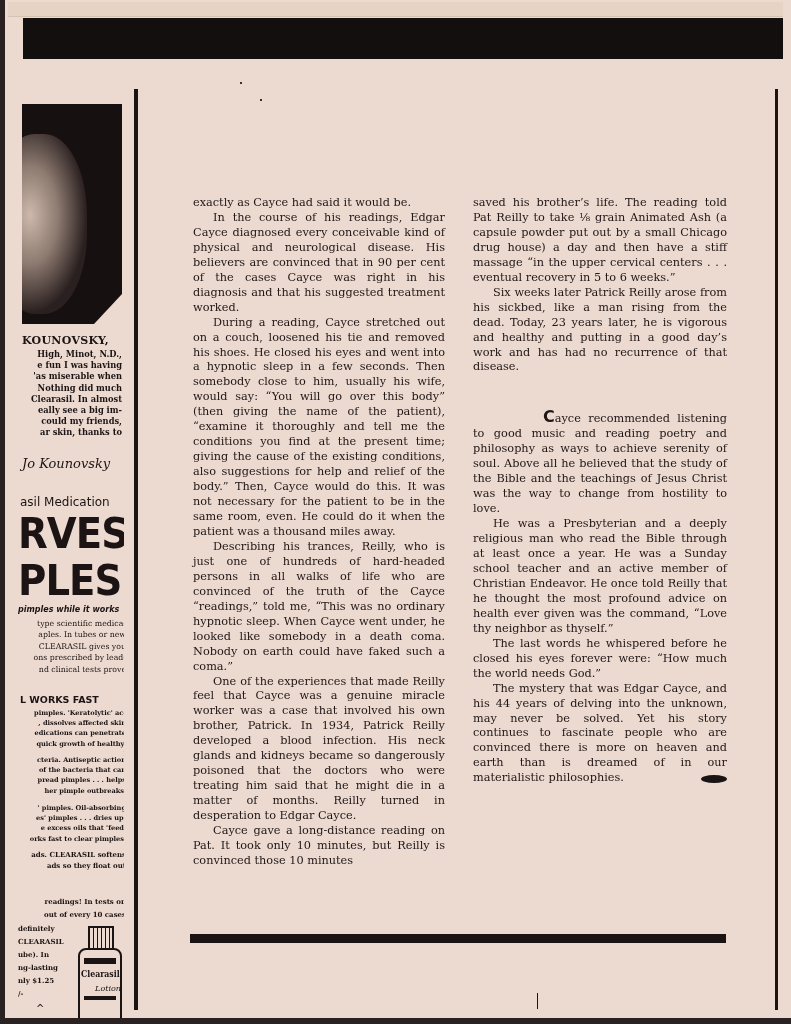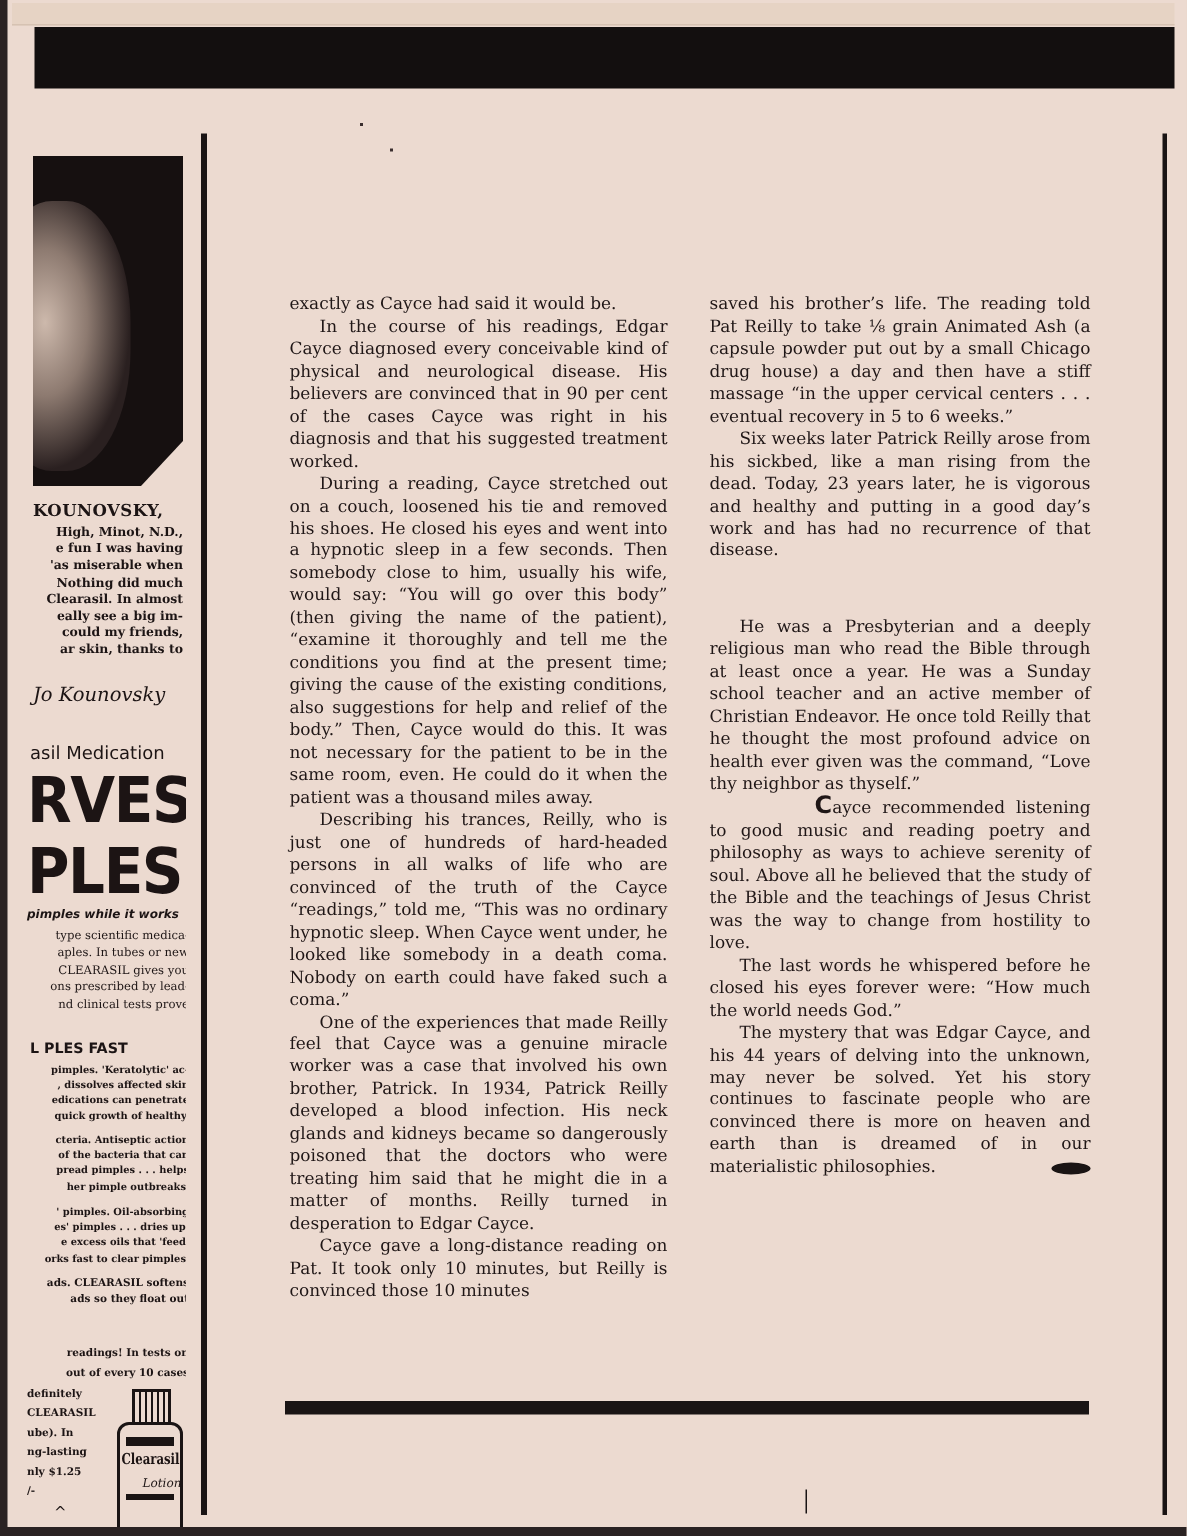--- a/index.html
+++ b/index.html
@@ -98,21 +98,21 @@
     <div class="ad-sig">Jo Kounovsky</div>
     <div class="ad-sub">asil Medication</div>
     <div class="ad-big1">RVES'</div>
     <div class="ad-big2">PLES</div>
     <div class="ad-tagline">pimples while it works</div>
     <div class="ad-body1">type scientific medica-
 aples. In tubes or new
 CLEARASIL gives you
 ons prescribed by lead-
 nd clinical tests prove</div>
-    <div class="ad-works">L PLES FAST</div>
+    <div class="ad-works">L WORKS FAST</div>
     <div class="ad-body2">pimples. 'Keratolytic' ac-
 , dissolves affected skin
 edications can penetrate
 quick growth of healthy.
 !</div>
     <div class="ad-body3">cteria. Antiseptic action
  of the bacteria that can
 pread pimples . . . helps
 her pimple outbreaks'</div>
     <div class="ad-body4">' pimples. Oil-absorbing
@@ -147,22 +147,22 @@
     <p>During a reading, Cayce stretched out on a couch, loosened his tie and removed his shoes. He closed his eyes and went into a hypnotic sleep in a few seconds. Then somebody close to him, usually his wife, would say: “You will go over this body” (then giving the name of the patient), “examine it thoroughly and tell me the conditions you find at the present time; giving the cause of the existing conditions, also suggestions for help and relief of the body.” Then, Cayce would do this. It was not necessary for the patient to be in the same room, even. He could do it when the patient was a thousand miles away.</p>
     <p>Describing his trances, Reilly, who is just one of hundreds of hard-headed persons in all walks of life who are convinced of the truth of the Cayce “readings,” told me, “This was no ordinary hypnotic sleep. When Cayce went under, he looked like somebody in a death coma. Nobody on earth could have faked such a coma.”</p>
     <p>One of the experiences that made Reilly feel that Cayce was a genuine miracle worker was a case that involved his own brother, Patrick. In 1934, Patrick Reilly developed a blood infection. His neck glands and kidneys became so dangerously poisoned that the doctors who were treating him said that he might die in a matter of months. Reilly turned in desperation to Edgar Cayce.</p>
     <p>Cayce gave a long-distance reading on Pat. It took only 10 minutes, but Reilly is convinced those 10 minutes</p>
   </div>
 
   <div class="col col-2">
     <p class="noindent">saved his brother’s life. The reading told Pat Reilly to take ⅛ grain Animated Ash (a capsule powder put out by a small Chicago drug house) a day and then have a stiff massage “in the upper cervical centers . . . eventual recovery in 5 to 6 weeks.”</p>
     <p>Six weeks later Patrick Reilly arose from his sickbed, like a man rising from the dead. Today, 23 years later, he is vigorous and healthy and putting in a good day’s work and has had no recurrence of that disease.</p>
     <div class="section-gap"></div>
+    <p style="text-indent:70px"><span class="dropcap">C</span><span>ayce recommended listening to good music and reading poetry and philosophy as ways to achieve serenity of soul. Above all he believed that the study of the Bible and the teachings of Jesus Christ was the way to change from hostility to love.</span></p>
     <p>He was a Presbyterian and a deeply religious man who read the Bible through at least once a year. He was a Sunday school teacher and an active member of Christian Endeavor. He once told Reilly that he thought the most profound advice on health ever given was the command, “Love thy neighbor as thyself.”</p>
-    <p style="text-indent:70px"><span class="dropcap">C</span><span>ayce recommended listening to good music and reading poetry and philosophy as ways to achieve serenity of soul. Above all he believed that the study of the Bible and the teachings of Jesus Christ was the way to change from hostility to love.</span></p>
     <p>The last words he whispered before he closed his eyes forever were: “How much the world needs God.”</p>
     <p><span>The mystery that was Edgar Cayce, and his 44 years of delving into the unknown, may never be solved. Yet his story continues to fascinate people who are convinced there is more on heaven and earth than is dreamed of in our materialistic philosophies.</span><span class="endmark"></span></p>
   </div>
 
   <div class="bottom-bar"></div>
   <div class="tick-mark"></div>
   <div class="speck" style="left:260px;top:99px"></div>
   <div class="speck" style="left:240px;top:82px"></div>
   <div class="frame-bottom"></div>
 </div>

